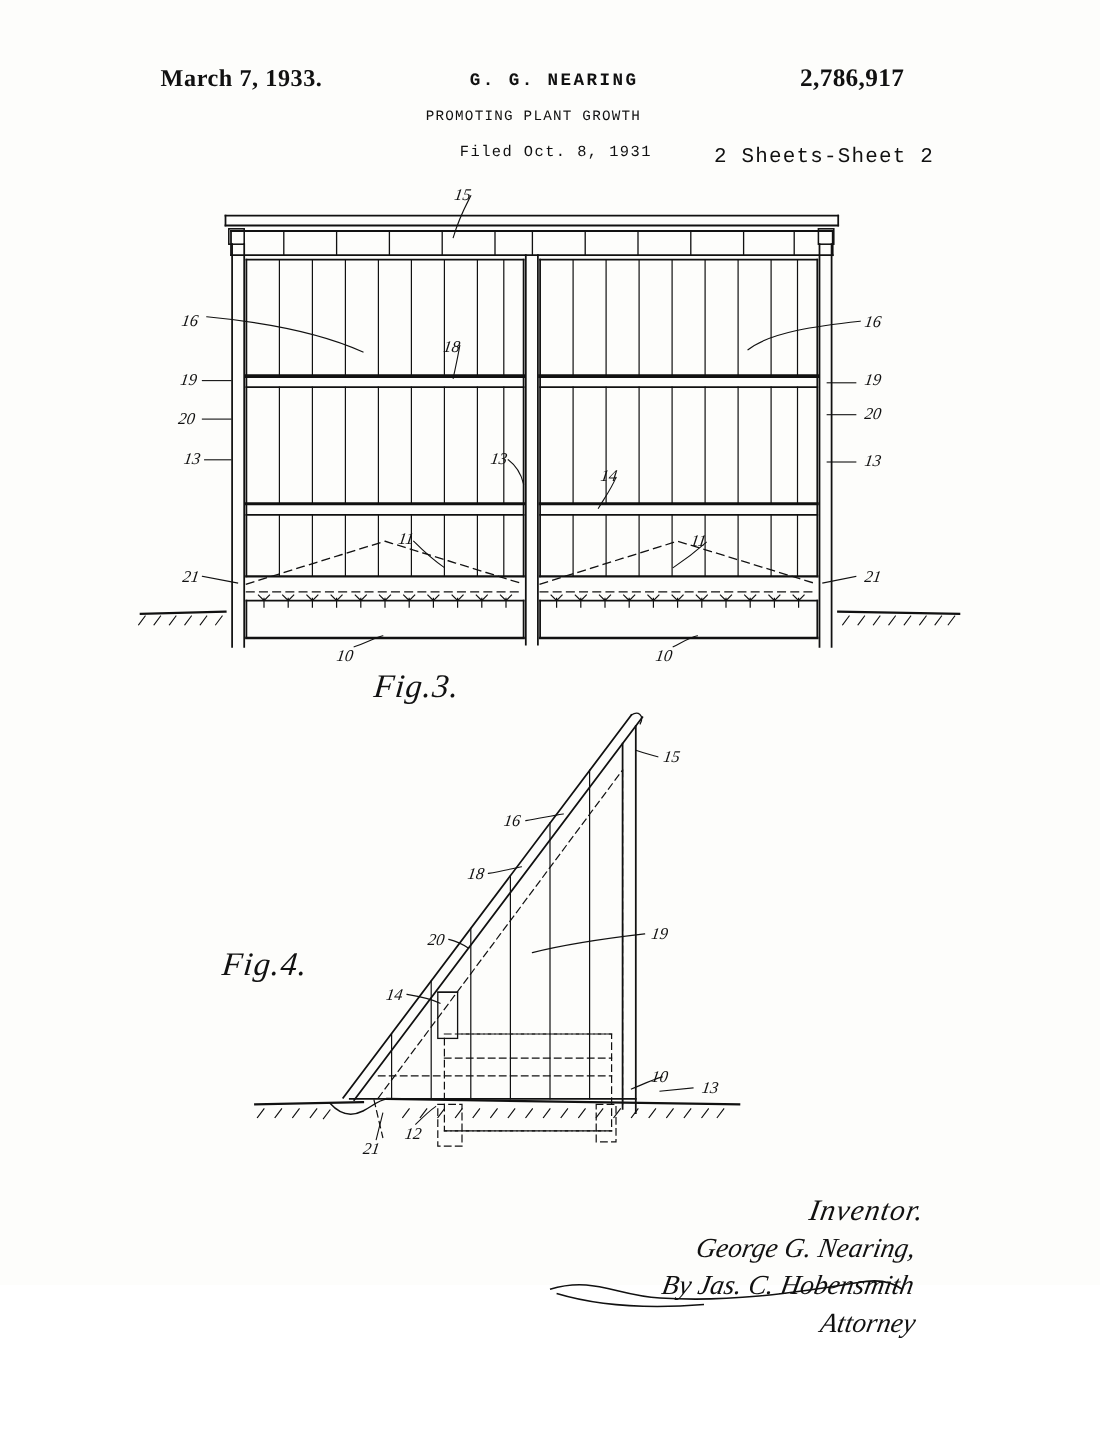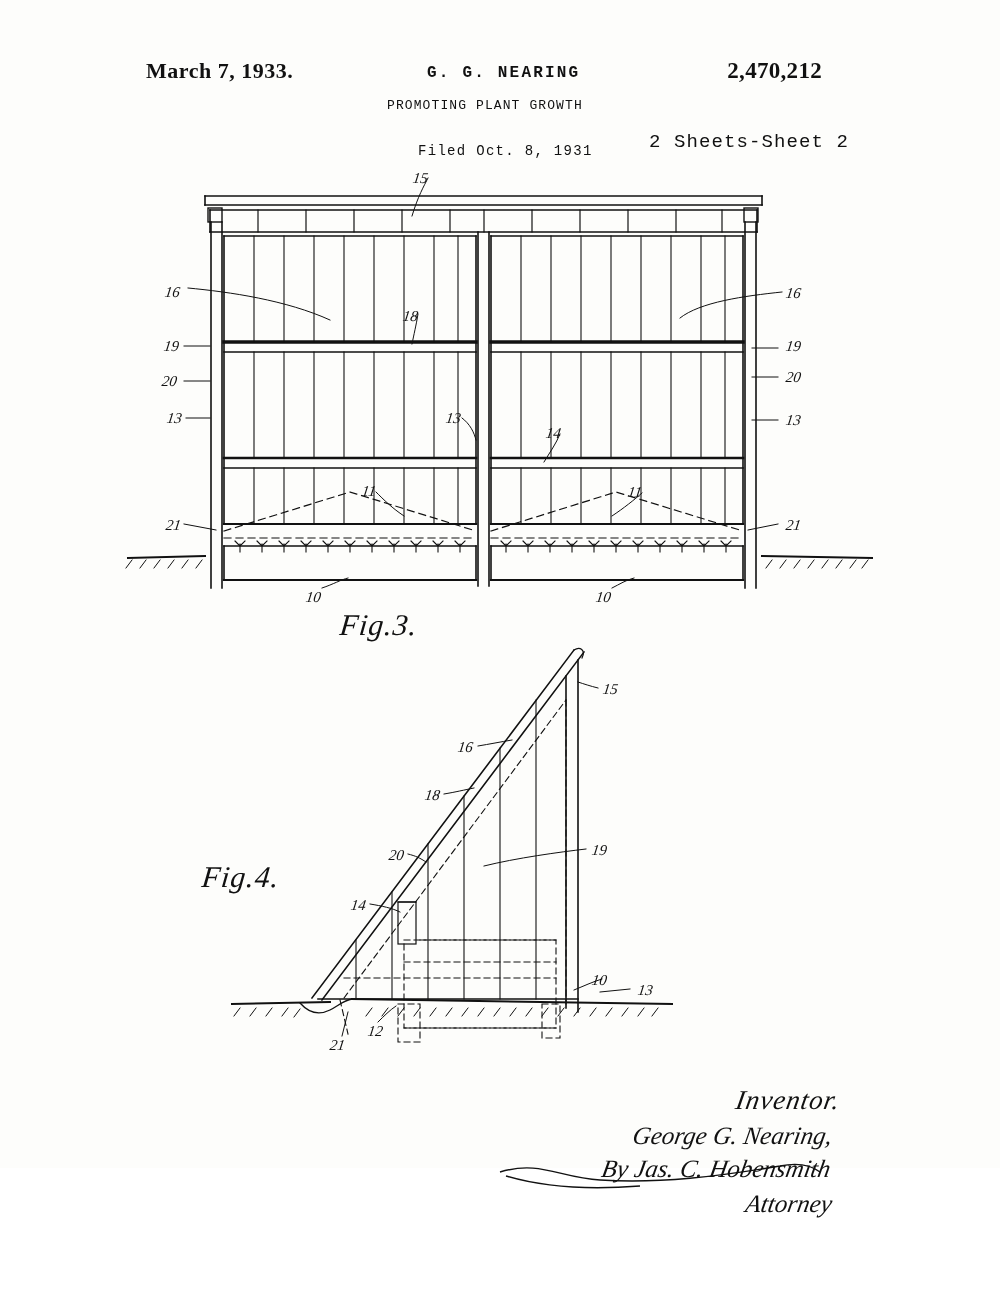--- a/index.html
+++ b/index.html
@@ -55,21 +55,20 @@
     font-family: Liberation Mono, monospace;
     font-size: 13px;
     letter-spacing: 1.1px;
   }
   .hdr-filed {
     position: absolute;
     left: 418px; top: 131px;
     font-family: "Liberation Mono", monospace;
     font-size: 14px;
     letter-spacing: 1.3px;
-    margin-top: 12px;
   }
   .hdr-sheets {
     position: absolute;
     left: 649px; top: 131px;
     font-family: "Liberation Mono", monospace;
     font-size: 19px;
     letter-spacing: 1.1px;
   }
 
   
@@ -133,21 +132,21 @@
     pointer-events: none;
   }
 </style>
 </head>
 <body>
 
 <div class="page">
 
   <div class="hdr-date">March 7, 1933.</div>
   <div class="hdr-inventor">G. G. NEARING</div>
-  <div class="hdr-number">2,470,212</div>
+  <div class="hdr-number">2,786,917</div>
   <div class="hdr-title">PROMOTING PLANT GROWTH</div>
   <div class="hdr-filed">Filed Oct. 8, 1931</div>
   <div class="hdr-sheets">2 Sheets-Sheet  2</div>
 
   <svg class="figure" viewBox="0 0 1000 1316">
     <g fill="none" stroke="#111111" stroke-width="1.6" stroke-linecap="square">
 
       <line x1="205" y1="196" x2="762" y2="196"></line>
       <line x1="205" y1="205" x2="762" y2="205"></line>
       <line x1="205" y1="196" x2="205" y2="205"></line>

